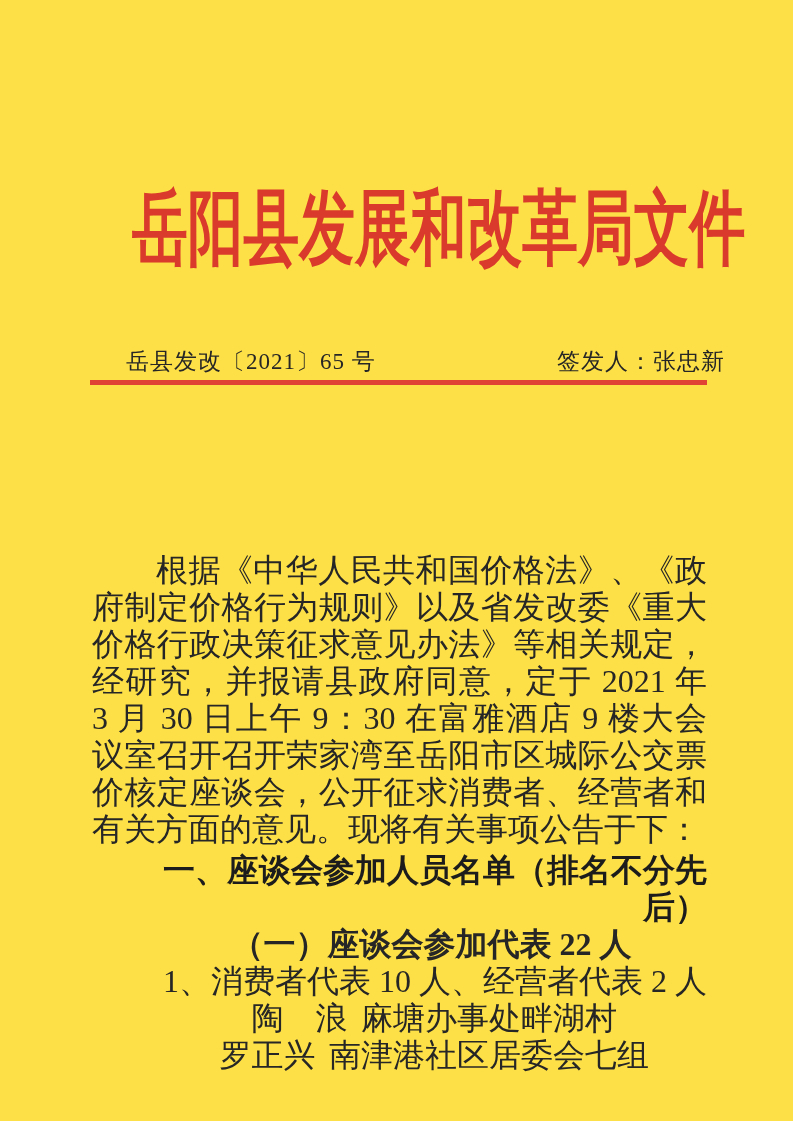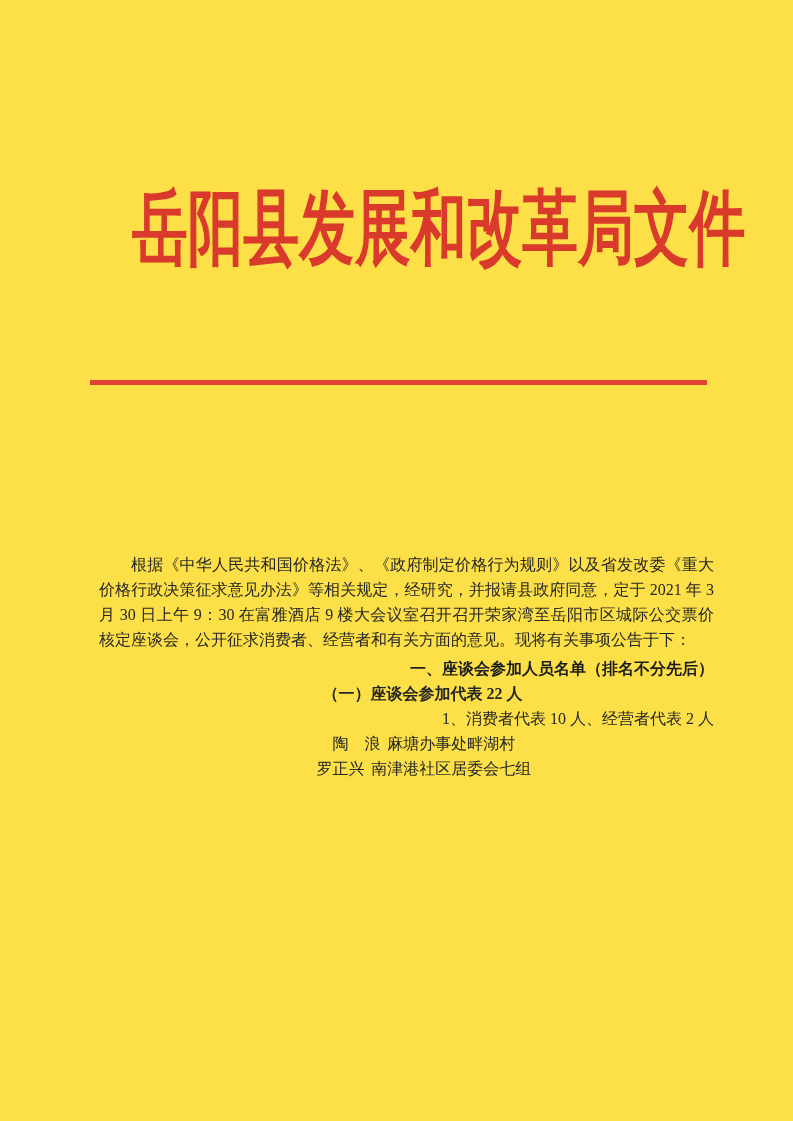--- a/index.html
+++ b/index.html
@@ -68,24 +68,24 @@
     line-height: 40px;
     font-weight: bold;
     letter-spacing: -1px;
     color: #1d1d1d;
   }
   .doc-title .t-line { display: block; }
   
   .body-col {
     position: absolute;
     top: 552px;
-    left: 99px;
+    left: 92px;
     width: 615px;
-    font-size: 16px;
-    line-height: 25px;
+    font-size: 32px;
+    line-height: 37px;
     text-align: justify;
     color: #262626;
   }
   .para { margin: 0; }
   .indent { text-indent: 2em; }
   .heading-hei {
     margin-top: 4px;
     font-family: "Liberation Sans", "DejaVu Sans", sans-serif;
     font-weight: bold;
     text-align: right;
@@ -106,20 +106,24 @@
     white-space: pre;
   }
 </style>
 </head>
 <body>
 
 <div class="page">
 
   <div class="banner">岳阳县发展和改革局文件</div>
 
+  <div class="meta-row">
+    <span class="doc-no">岳县发改〔2021〕65 号</span>
+    <span class="issuer">签发人：张忠新</span>
+  </div>
 
   <div class="red-rule"></div>
 
 
   <div class="body-col">
     <p class="para indent">根据《中华人民共和国价格法》、《政府制定价格行为规则》以及省发改委《重大价格行政决策征求意见办法》等相关规定，经研究，并报请县政府同意，定于 2021 年 3 月 30 日上午 9：30 在富雅酒店 9 楼大会议室召开召开荣家湾至岳阳市区城际公交票价核定座谈会，公开征求消费者、经营者和有关方面的意见。现将有关事项公告于下：</p>
 
     <p class="para indent heading-hei">一、座谈会参加人员名单（排名不分先后）</p>
 
     <p class="para indent heading-kai">（一）座谈会参加代表 22 人</p>

